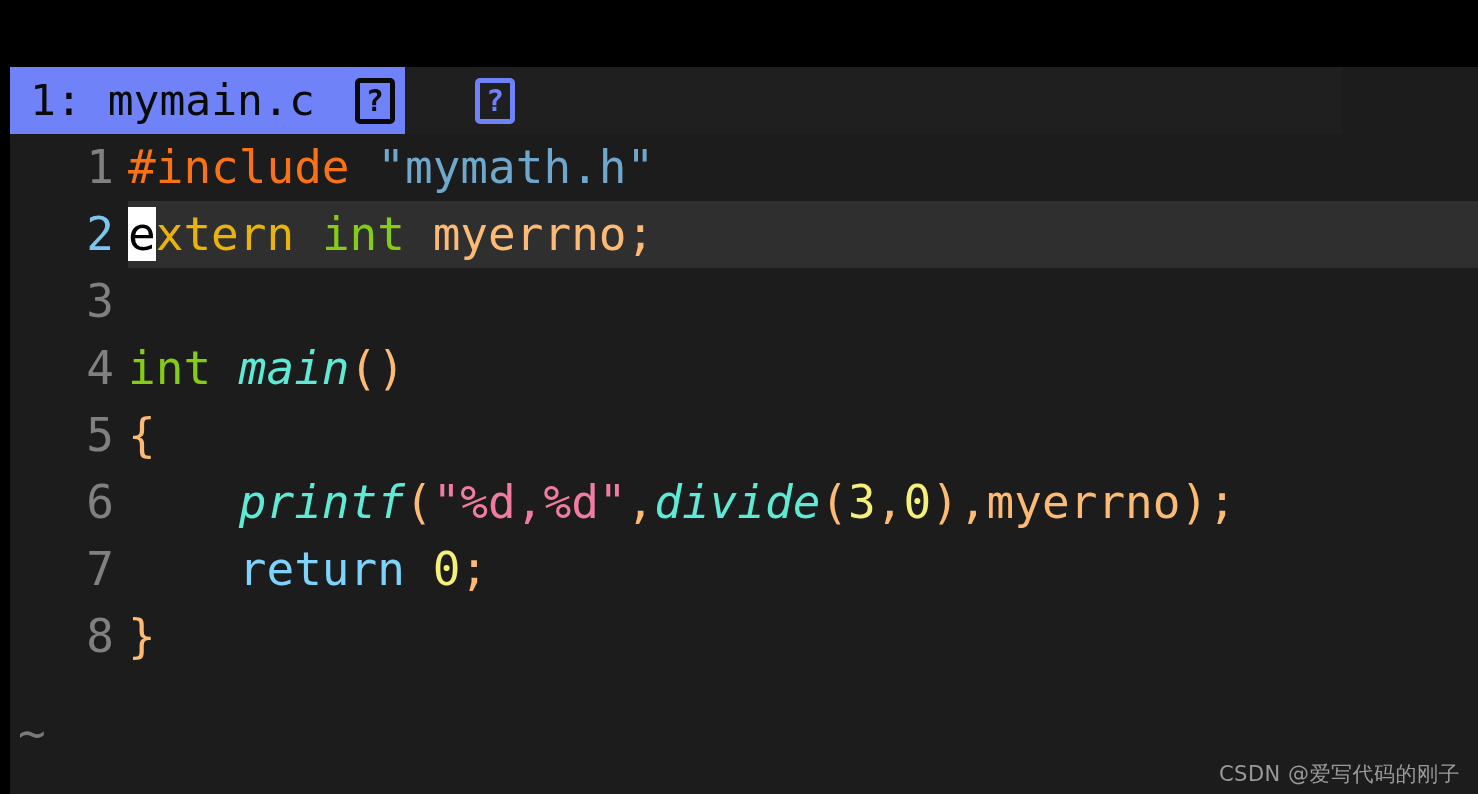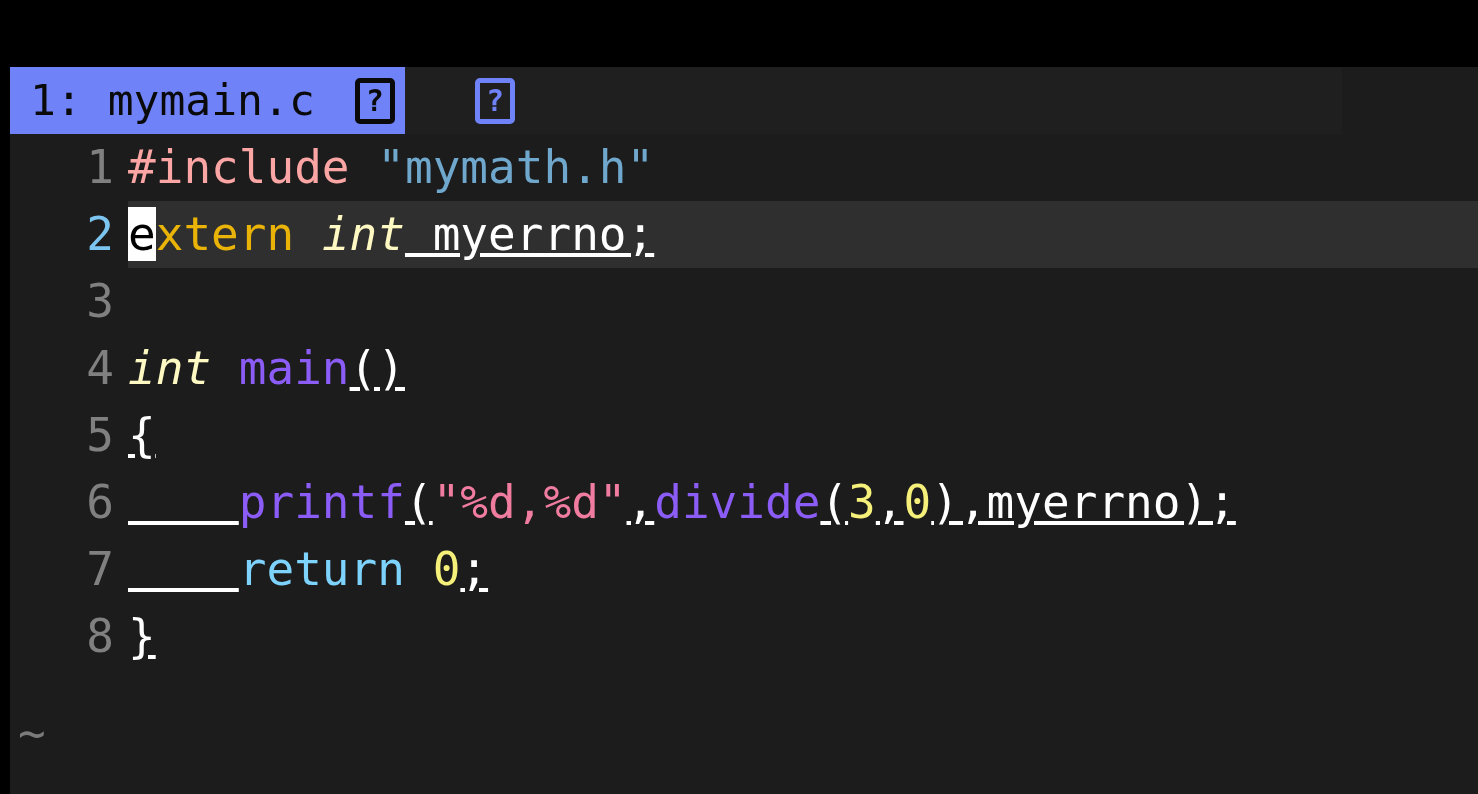--- a/index.html
+++ b/index.html
@@ -125,29 +125,29 @@
   }
   .code-text {
     position: absolute;
     left: 118px;
     top: 0;
     line-height: 67px;
     color: #d8d8d8;
   }
 
   
-  .t-preproc { color: #fca5a5; }
+  .t-preproc { color: #f97316; }
   .t-string  { color: #6fa8cc; }
   .t-type    { color: #eab308; }
-  .t-kw-red  { color: #fef9c3; font-style: italic; }
-  .t-func    { color: #8b5cf6; }
+  .t-kw-red  { color: #84cc16; }
+  .t-func    { color: #5eead4; font-style: italic; }
   .t-fmt     { color: #f07ca0; }
   .t-num     { color: #f5f07a; }
   .t-kw-pink { color: #7dd3fc; }
-  .t-plain   { color: #ffffff; text-decoration: underline; }
+  .t-plain   { color: #fdba74; }
 
   .cursor-block {
     background: #ffffff;
     color: #000000;
   }
 
   
   .tilde {
     position: absolute;
     left: 8px;
@@ -193,16 +193,17 @@
         <div class="code-row"><div class="lineno">6</div><div class="code-text"><span class="t-plain">    </span><span class="t-func">printf</span><span class="t-plain">(</span><span class="t-fmt">"%d,%d"</span><span class="t-plain">,</span><span class="t-func">divide</span><span class="t-plain">(</span><span class="t-num">3</span><span class="t-plain">,</span><span class="t-num">0</span><span class="t-plain">),myerrno);</span></div></div>
         <div class="code-row"><div class="lineno">7</div><div class="code-text"><span class="t-plain">    </span><span class="t-kw-pink">return </span><span class="t-num">0</span><span class="t-plain">;</span></div></div>
         <div class="code-row"><div class="lineno">8</div><div class="code-text"><span class="t-plain">}</span></div></div>
       </div>
 
     <div id="tilde-area">
         <div class="tilde" style="top: 633px;">~</div>
         <div class="tilde" style="top: 703px;">~</div>
       </div>
 
+    <div id="watermark">CSDN @爱写代码的刚子</div>
 
   </div>
 
 </div>
 
 </body></html>

